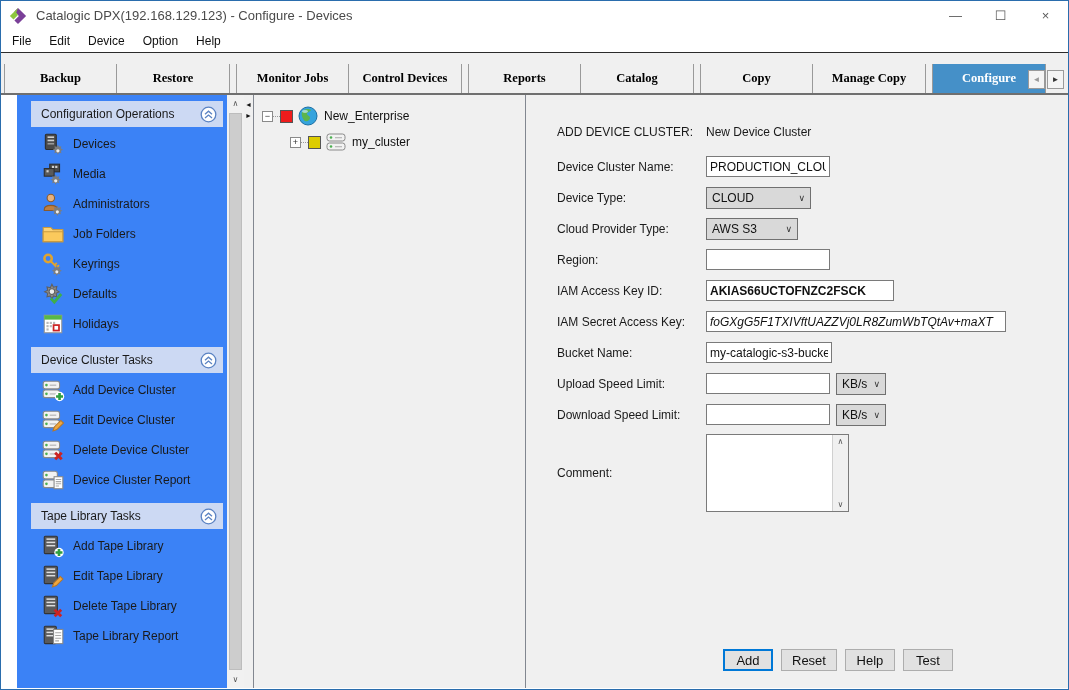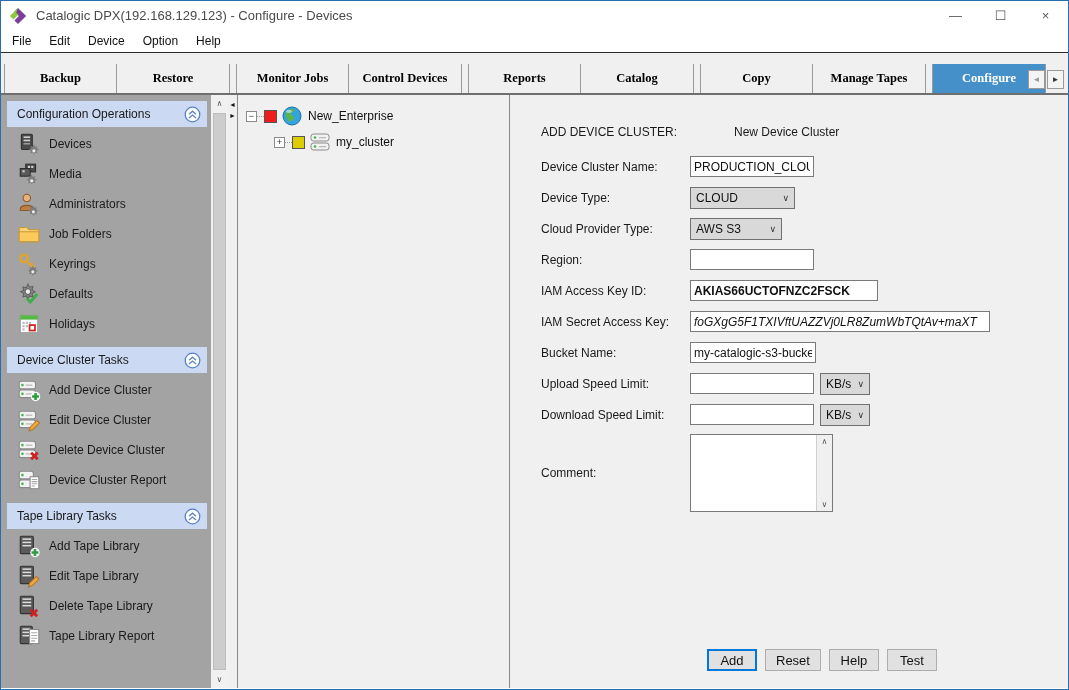--- a/index.html
+++ b/index.html
@@ -28,21 +28,21 @@
   .tab-arrows { position:absolute; right:4px; bottom:4px; display:flex; gap:2px; }
   .tab-arrow { width:17px; height:19px; background:#f4f4f4; border:1px solid #9a9a9a; font-size:8px;
                display:flex; align-items:center; justify-content:center; cursor:pointer; }
   .tab-arrow.left { color:#9a9a9a; }
   .tab-arrow.right { color:#333; }
 
   
   .content { display:flex; height:593px; }
 
   
-  .sidebar { width:210px; background:#a3a3a3; padding:6px 4px 0 6px; overflow:hidden; }
+  .sidebar { width:210px; background:#3b82f6; padding:6px 4px 0 14px; overflow:hidden;margin-left:16px; }
   .section-header { height:26px; background:#ccd9f3; display:flex; align-items:center; padding:0 6px 0 10px;
                     font-size:12px; color:#1a1a1a; margin-bottom:2px; cursor:pointer; }
   .section-header .hdr-label { flex:1; }
   .sitem { height:30px; display:flex; align-items:center; padding-left:10px; cursor:pointer; }
   .sitem .icn { width:24px; height:24px; margin-right:8px; flex:0 0 auto; }
   .sitem .lbl { font-size:12px; color:#1a1a1a; }
   .section-gap { height:8px; }
 
   
   .sb-scroll { width:17px; background:#f1f1f1; display:flex; flex-direction:column; align-items:center; }
@@ -64,21 +64,21 @@
   .status-red { background:#ee1c1c; }
   .status-yellow { background:#ddCC00; }
   .ticon { width:22px; height:22px; margin-right:5px; flex:0 0 auto; }
   .tlabel { font-size:12px; color:#111; }
 
   
   .formpanel { flex:1; background:#f0f0f0; position:relative; padding:24px 0 13px 31px; }
   .frow { display:flex; align-items:center; height:31px; }
   .frow.header { height:26px; margin-bottom:6px; }
   .flabel { width:149px; font-size:12px; color:#1a1a1a; flex:0 0 auto; }
-  .fvalue-static { font-size:12px; color:#1a1a1a;margin-left:44px; }
+  .fvalue-static { font-size:12px; color:#1a1a1a; }
   input.fld { height:21px; border:1px solid #7a7a7a; background:#fff; font-family:"Liberation Sans",sans-serif;
               font-size:12px; padding:0 3px; color:#111; }
   .w-name { width:124px; } .w-access { width:188px;font-weight:bold; } .w-secret { width:300px;font-style:italic; } .w-bucket { width:126px; } .w-speed { width:124px; }
   .dd { height:22px; background:#d9d9d9; border:1px solid #707070; display:flex; align-items:center;
         font-size:12px; color:#111; padding-left:5px; position:relative; cursor:pointer; }
   .dd .chev { position:absolute; right:5px; font-size:9px; color:#333; }
   .dd-type { width:105px; } .dd-cloud { width:92px; } .dd-unit { width:50px; margin-left:6px; }
   .comment-row { display:flex; align-items:center; margin-top:4px; }
   .comment-box { width:143px; height:78px; background:#fff; border:1px solid #7a7a7a; position:relative; }
   .cscroll { position:absolute; top:0; right:0; bottom:0; width:16px; background:#f0f0f0; border-left:1px solid #d0d0d0;
@@ -122,21 +122,21 @@
     <div class="tabgroup">
       <div class="tab">Monitor Jobs</div>
       <div class="tab">Control Devices</div>
     </div>
     <div class="tabgroup">
       <div class="tab">Reports</div>
       <div class="tab">Catalog</div>
     </div>
     <div class="tabgroup">
       <div class="tab">Copy</div>
-      <div class="tab">Manage Tapes</div>
+      <div class="tab">Manage Copy</div>
     </div>
     <div class="tabgroup">
       <div class="tab active">Configure</div>
     </div>
     <div class="tab-arrows">
       <div class="tab-arrow left">◄</div>
       <div class="tab-arrow right">►</div>
     </div>
   </div>
 

